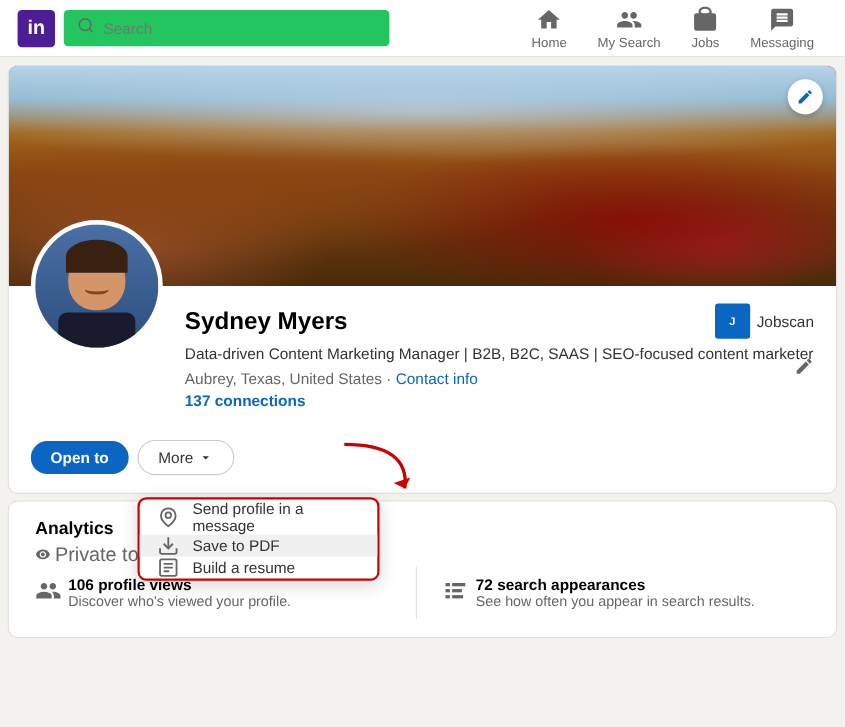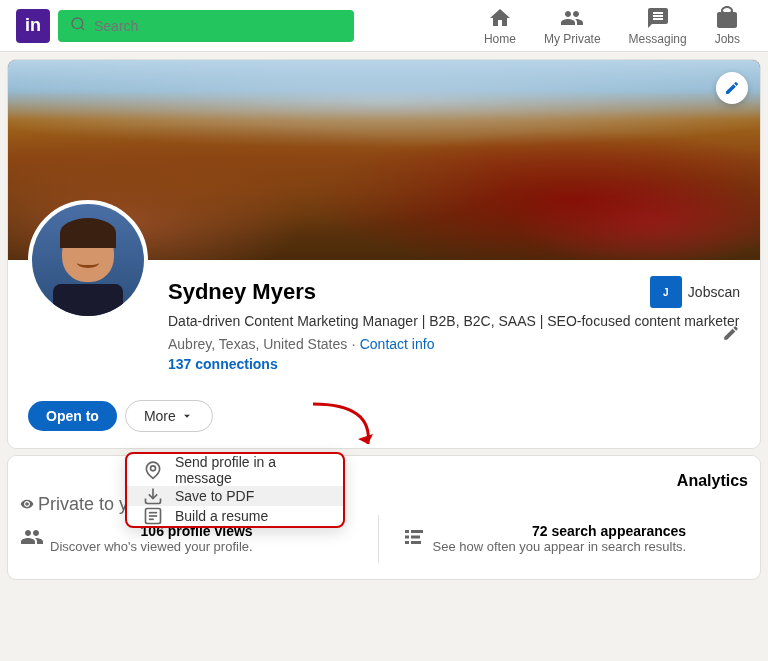--- a/index.html
+++ b/index.html
@@ -223,23 +223,22 @@
       cursor: pointer;
     }
     .dropdown-item.highlighted { background: #f0f0f0; }
     .dropdown-icon { width: 20px; height: 20px; flex-shrink: 0; color: #666; }
 
     
     .analytics-section {
       background: #fff;
       border-radius: 8px;
       margin: 8px 8px 0 8px;
-      padding: 16px 12px;
+      padding: 16px 24px;
       box-shadow: 0 0 0 1px rgba(0,0,0,.08);
-      text-align: right;
     }
     .analytics-title {
       font-size: 16px; font-weight: 700; color: #000; margin-bottom: 4px;
     }
     .analytics-subtitle {
       font-size: 18px; color: #666; margin-bottom: 0;
       display: flex; align-items: center; gap: 4px;
     }
     .analytics-grid {
       display: flex; gap: 0;
@@ -273,33 +272,33 @@
     <div class="nav-item">
       <svg viewBox="0 0 24 24" fill="#666">
           <path d="M10 20v-6h4v6h5v-8h3L12 3 2 12h3v8z"></path>
         </svg>
       <span>Home</span>
     </div>
     <div class="nav-item">
       <svg viewBox="0 0 24 24" fill="#666">
           <path d="M16 11c1.66 0 2.99-1.34 2.99-3S17.66 5 16 5c-1.66 0-3 1.34-3 3s1.34 3 3 3zm-8 0c1.66 0 2.99-1.34 2.99-3S9.66 5 8 5C6.34 5 5 6.34 5 8s1.34 3 3 3zm0 2c-2.33 0-7 1.17-7 3.5V19h14v-2.5c0-2.33-4.67-3.5-7-3.5zm8 0c-.29 0-.62.02-.97.05 1.16.84 1.97 1.97 1.97 3.45V19h6v-2.5c0-2.33-4.67-3.5-7-3.5z"></path>
         </svg>
-      <span>My Private</span>
+      <span>My Search</span>
+    </div>
+    <div class="nav-item">
+      <svg viewBox="0 0 24 24" fill="#666">
+          <path d="M20 6h-2.18c.07-.44.18-.88.18-1.36C18 2.53 15.47 0 12 0S6 2.53 6 4.64c0 .48.11.92.18 1.36H4c-1.1 0-2 .9-2 2v12c0 1.1.9 2 2 2h16c1.1 0 2-.9 2-2V8c0-1.1-.9-2-2-2zM12 2c1.84 0 4 1.21 4 2.64C16 6 13.84 6 12 6s-4 0-4-1.36C8 3.21 10.16 2 12 2z"></path>
+        </svg>
+      <span>Jobs</span>
     </div>
     <div class="nav-item">
       <svg viewBox="0 0 24 24" fill="#666">
           <path d="M20 2H4c-1.1 0-2 .9-2 2v18l4-4h14c1.1 0 2-.9 2-2V4c0-1.1-.9-2-2-2zm-3 12H7v-2h10v2zm0-3H7V9h10v2zm0-3H7V6h10v2z"></path>
         </svg>
       <span>Messaging</span>
-    </div>
-    <div class="nav-item">
-      <svg viewBox="0 0 24 24" fill="#666">
-          <path d="M20 6h-2.18c.07-.44.18-.88.18-1.36C18 2.53 15.47 0 12 0S6 2.53 6 4.64c0 .48.11.92.18 1.36H4c-1.1 0-2 .9-2 2v12c0 1.1.9 2 2 2h16c1.1 0 2-.9 2-2V8c0-1.1-.9-2-2-2zM12 2c1.84 0 4 1.21 4 2.64C16 6 13.84 6 12 6s-4 0-4-1.36C8 3.21 10.16 2 12 2z"></path>
-        </svg>
-      <span>Jobs</span>
     </div>
   </div>
 </nav>
 
 <div class="profile-card">
 
   <div class="cover-photo">
     <div class="cover-photo-bg"></div>
     <div class="cover-photo-canyon"></div>
     <button class="cover-edit-btn">

